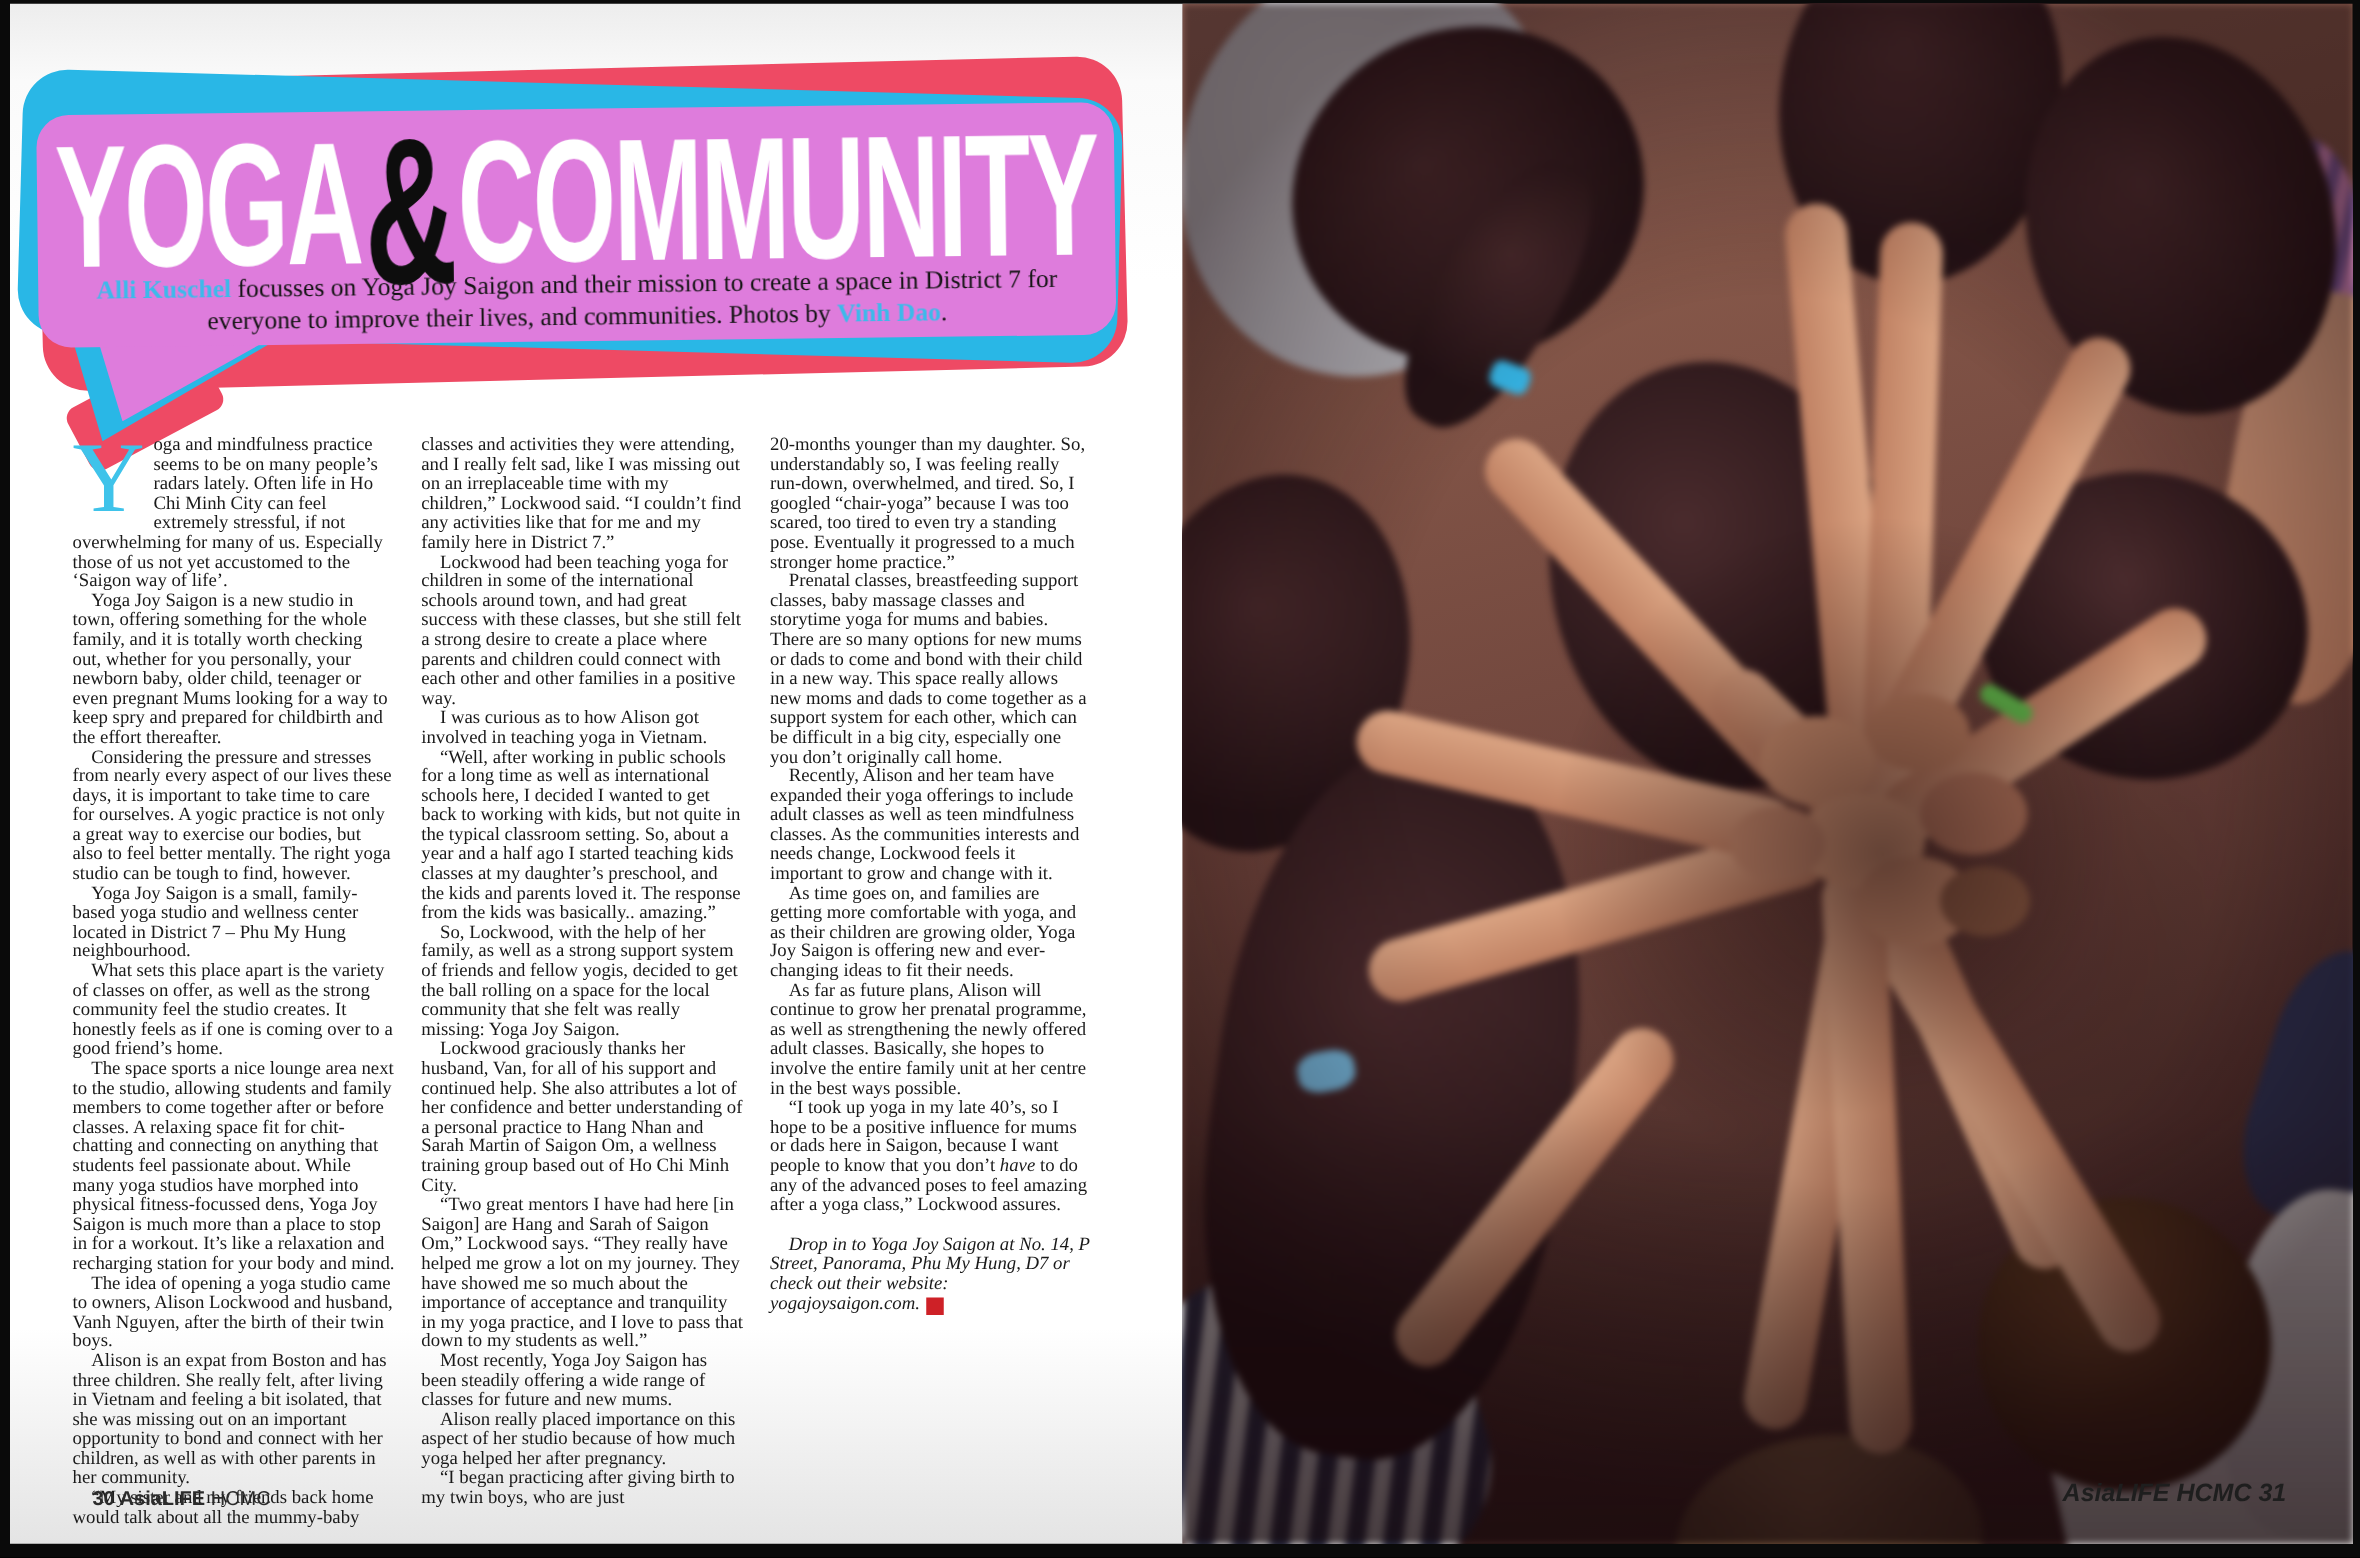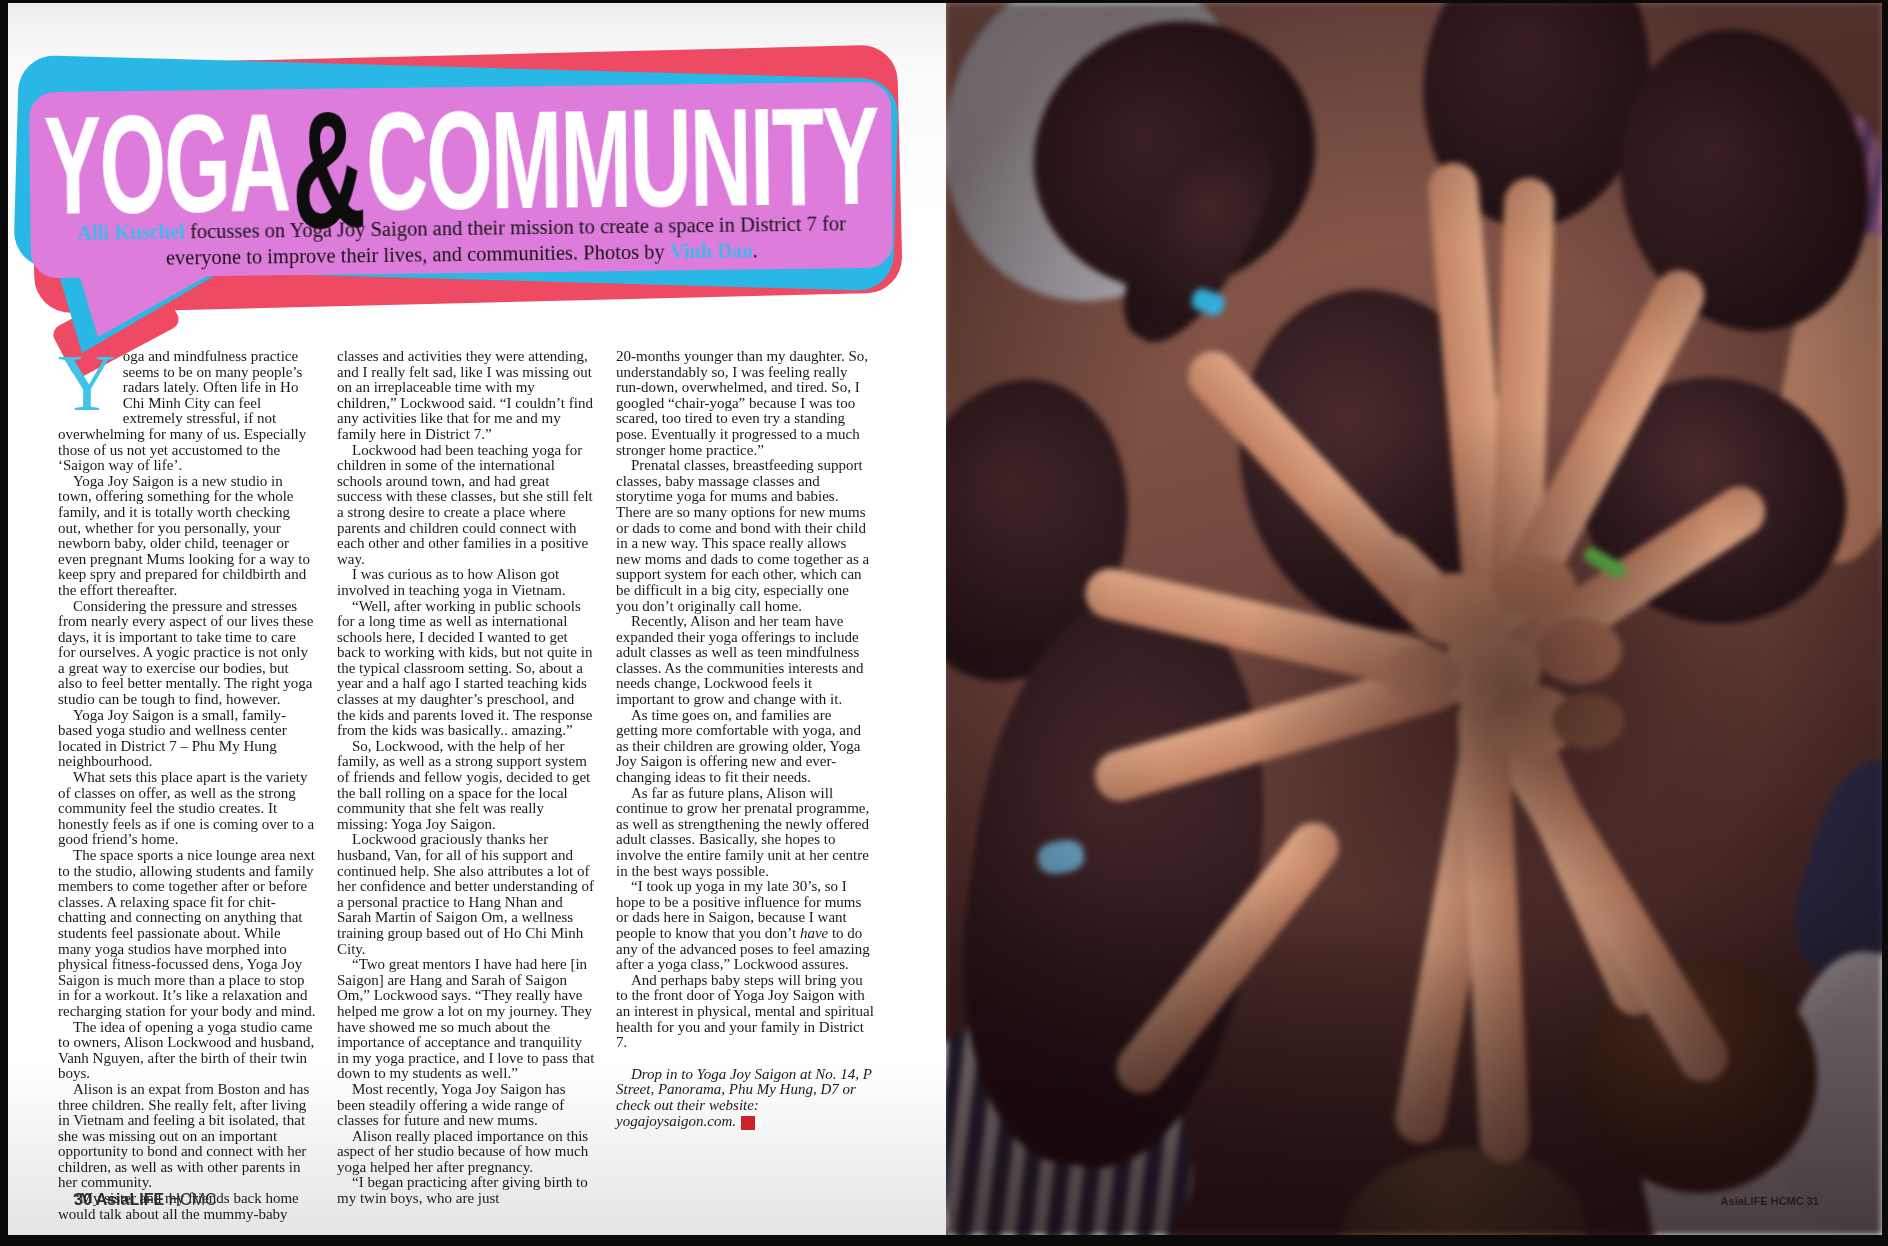--- a/index.html
+++ b/index.html
@@ -55,22 +55,22 @@
   .hairb{background:radial-gradient(circle at 45% 40%,#6b4226,#3a2214 75%);}
   .skinblock{background:linear-gradient(180deg,#d9a283,#bd7f61);}
   .arm{position:absolute;height:50px;border-radius:26px;
     background:linear-gradient(180deg,#dba584,#bf8062);transform-origin:0 50%;}
   .hand{position:absolute;border-radius:50%;}
   .vignette{position:absolute;inset:0;
     background:radial-gradient(ellipse 62% 52% at 50% 46%,rgba(0,0,0,0) 52%,rgba(22,6,9,0.5) 100%),
                linear-gradient(180deg,rgba(0,0,0,0) 72%,rgba(14,4,8,0.5) 100%);}
   .centershadow{position:absolute;left:300px;top:400px;width:520px;height:560px;border-radius:50%;
     background:radial-gradient(circle,rgba(24,8,10,0.6) 0%,rgba(24,8,10,0) 70%);}
-  .footer-right{position:absolute;right:63px;bottom:28px;font-family:"Liberation Sans",sans-serif;
-    font-size:11px;font-weight:600;color:#1e1e1e;}
+  .footer-right{position:absolute;right:53px;bottom:28px;font-family:"Liberation Sans",sans-serif;
+    font-size:20px;font-weight:600;color:#1e1e1e;font-style:italic;}
 </style>
 </head>
 <body>
 
 <div class="stage">
 
   <div class="page-left">
 
     <div>
       <div class="shape b-red"></div>
@@ -110,22 +110,21 @@
           <p><span>Most recently, Yoga Joy Saigon has been steadily offering a wide range of classes for future and new mums.</span></p>
           <p><span>Alison really placed importance on this aspect of her studio because of how much yoga helped her after pregnancy.</span></p>
           <p><span>“I began practicing after giving birth to my twin boys, who are just</span></p>
         </div>
       <div class="article-col">
           <p class="no-indent"><span>20-months younger than my daughter. So, understandably so, I was feeling really run-down, overwhelmed, and tired. So, I googled “chair-yoga” because I was too scared, too tired to even try a standing pose. Eventually it progressed to a much stronger home practice.”</span></p>
           <p><span>Prenatal classes, breastfeeding support classes, baby massage classes and storytime yoga for mums and babies. There are so many options for new mums or dads to come and bond with their child in a new way. This space really allows new moms and dads to come together as a support system for each other, which can be difficult in a big city, especially one you don’t originally call home.</span></p>
           <p><span>Recently, Alison and her team have expanded their yoga offerings to include adult classes as well as teen mindfulness classes. As the communities interests and needs change, Lockwood feels it important to grow and change with it.</span></p>
           <p><span>As time goes on, and families are getting more comfortable with yoga, and as their children are growing older, Yoga Joy Saigon is offering new and ever-changing ideas to fit their needs.</span></p>
           <p><span>As far as future plans, Alison will continue to grow her prenatal programme, as well as strengthening the newly offered adult classes. Basically, she hopes to involve the entire family unit at her centre in the best ways possible.</span></p>
-          <p><span>“I took up yoga in my late 30’s, so I hope to be a positive influence for mums or dads here in Saigon, because I want people to know that you don’t </span><span style="font-style: italic;">have</span><span> to do any of the advanced poses to feel amazing after a yoga class,” Lockwood assures.</span></p>
-          <p><span>And perhaps baby steps will bring you to the front door of Yoga Joy Saigon with an interest in physical, mental and spiritual health for you and your family in District 7.</span></p>
+          <p><span>“I took up yoga in my late 40’s, so I hope to be a positive influence for mums or dads here in Saigon, because I want people to know that you don’t </span><span style="font-style: italic;">have</span><span> to do any of the advanced poses to feel amazing after a yoga class,” Lockwood assures.</span></p>
           <p class="outro"><span>Drop in to Yoga Joy Saigon at No. 14, P Street, Panorama, Phu My Hung, D7 or check out their website: yogajoysaigon.com.</span><span class="endmark">A</span></p>
         </div>
     </div>
 
     <div class="footer-left"><span class="fl-bold">30 AsiaLIFE</span><span> HCMC</span></div>
   </div>
 
   <div class="page-right">
     <div class="photo-art">
 

